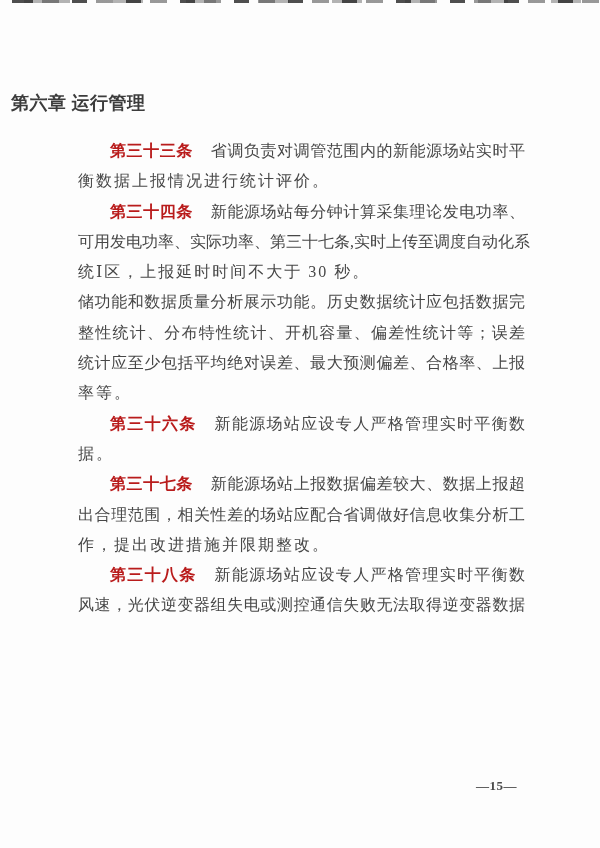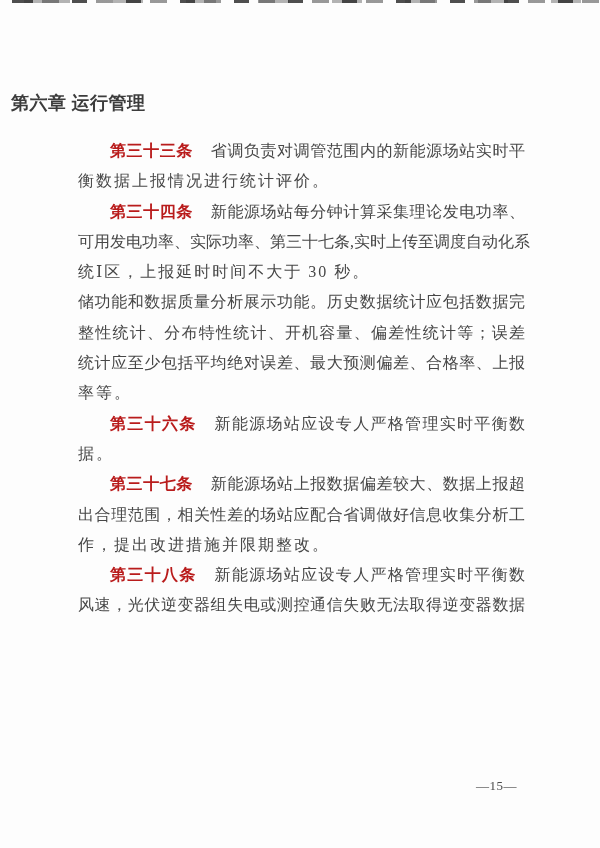--- a/index.html
+++ b/index.html
@@ -72,20 +72,21 @@
     margin-right: 18px;
   }
 
   .page-number {
     position: absolute;
     top: 778px;
     left: 476px;
     font-size: 13px;
     letter-spacing: 0.5px;
     color: #4a4a4a;
+    font-weight: bold;
   }
 </style>
 </head>
 <body>
 
 <div class="page">
 
   <div class="scan-top"></div>
 
   <h1 class="heading">第六章 运行管理</h1>

